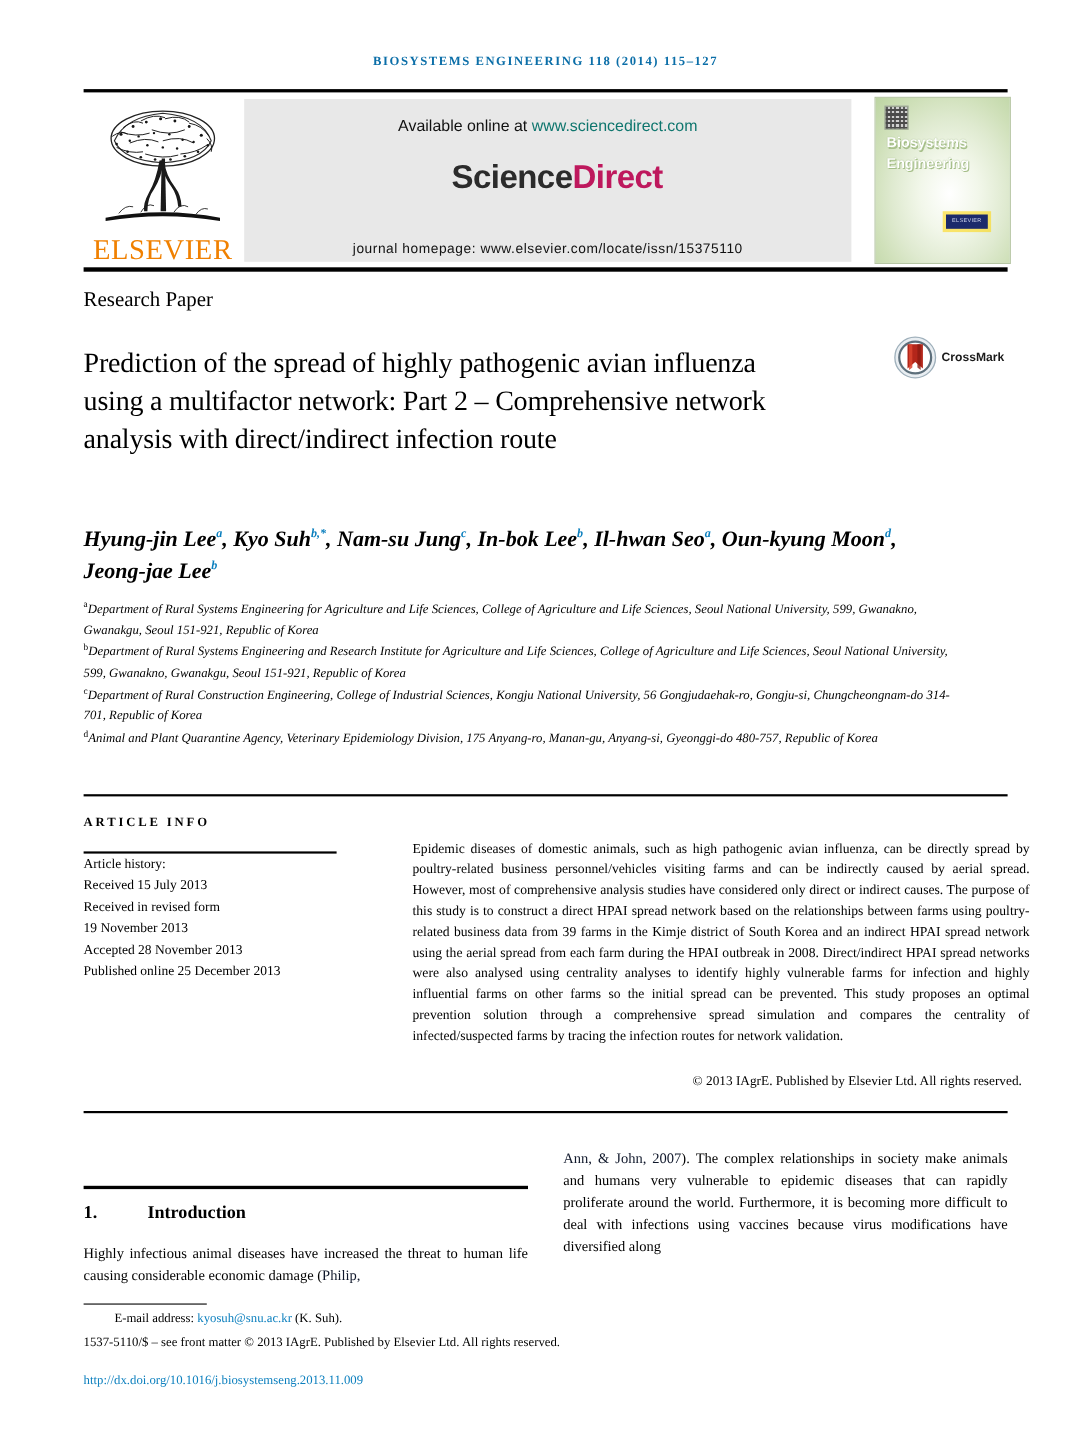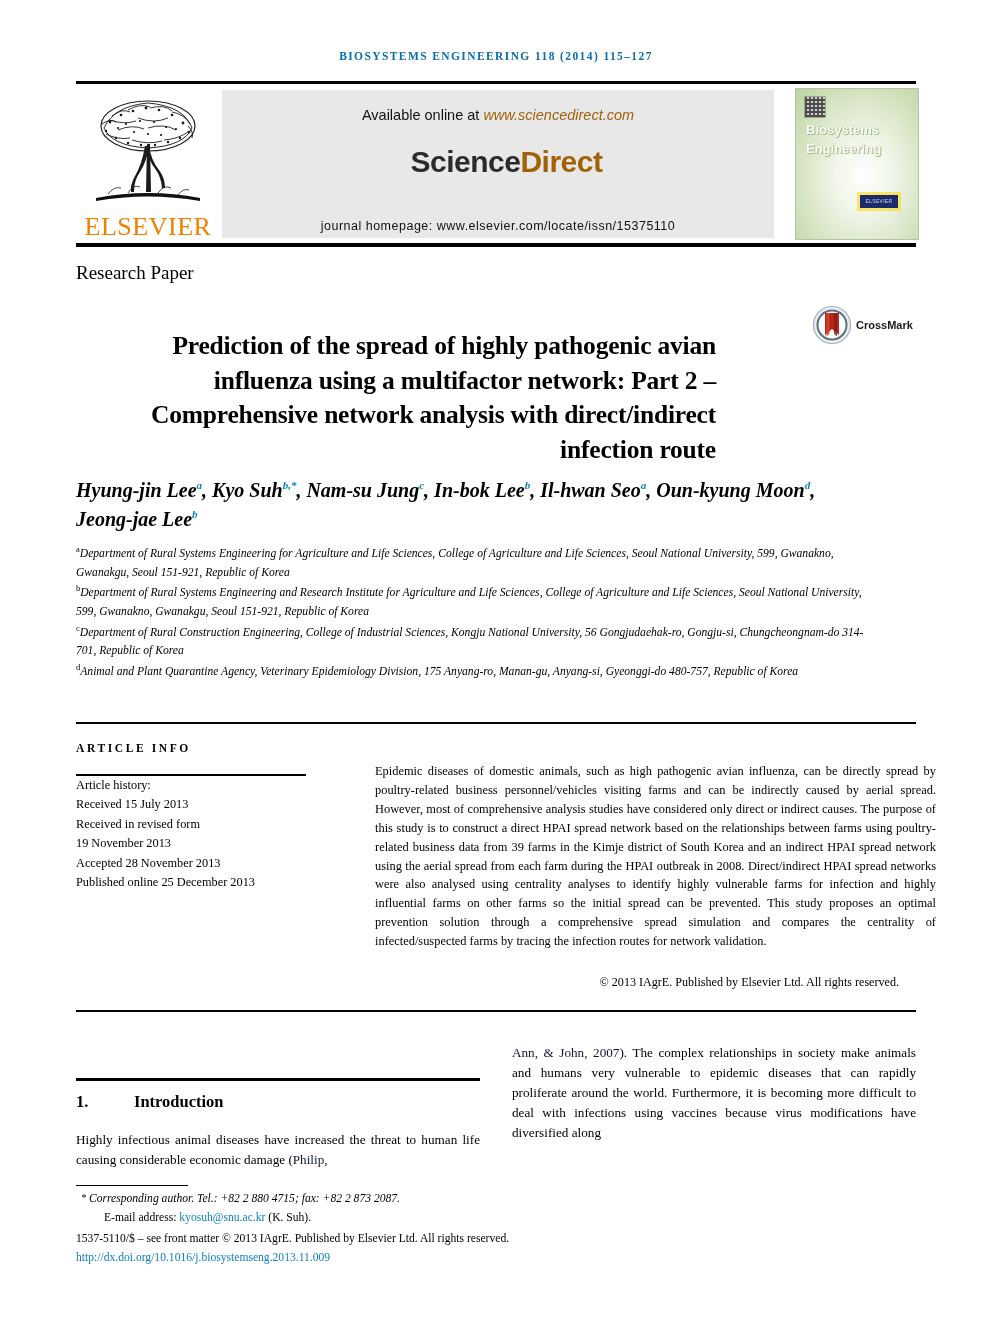--- a/index.html
+++ b/index.html
@@ -77,30 +77,30 @@
     width: 552px; height: 148px;
     background: #e8e8e8;
     text-align: center;
   }
   .sd-available {
     margin-top: 17px;
     font-family: "Liberation Sans", sans-serif;
     font-size: 14.5px;
     color: #111;
   }
-  .sd-available .sd-url { color: #a16207; font-style: italic; }
+  .sd-available .sd-url { color: #0f766e; }
   .sd-brand {
     margin-top: 22px;
     font-family: "Liberation Sans", sans-serif;
     font-size: 30px;
     font-weight: bold;
     letter-spacing: -0.5px;
   }
   .sd-brand .sci { color: #2b2b2b; margin-left: 17px; }
-  .sd-brand .direct { color: #a16207; }
+  .sd-brand .direct { color: #be185d; }
   .sd-homepage {
     margin-top: 40px;
     font-family: "Liberation Sans", sans-serif;
     font-size: 12.5px;
     letter-spacing: 0.5px;
     color: #111;
   }
 
   
   .cover {
@@ -146,28 +146,27 @@
   
   .section-kind {
     position: absolute;
     left: 76px; top: 262px;
     font-family: "Liberation Serif", serif;
     font-size: 19px;
     font-weight: normal;
   }
   .paper-title {
     position: absolute;
-    left: 76px; top: 312px;
+    left: 76px; top: 296px;
     width: 640px;
     font-family: "Liberation Serif", serif;
     font-size: 25.5px;
-    font-weight: bold;
+    font-weight: normal;
     line-height: 1.36;
     letter-spacing: -0.2px;
-    text-align: right;
   }
 
   .crossmark {
     position: absolute;
     left: 812px; top: 302px;
     width: 104px; height: 46px;
     display: flex; align-items: center; gap: 4px;
   }
   .crossmark-label {
     font-family: "Liberation Sans", sans-serif;
@@ -224,21 +223,21 @@
     position: absolute;
     left: 375px; top: 762px;
     width: 561px;
     font-family: "Liberation Serif", serif;
     font-size: 12.4px;
     line-height: 1.525;
     text-align: justify;
   }
   .abstract-copy {
     position: absolute;
-    left: 338px; top: 975px;
+    left: 368px; top: 975px;
     width: 561px;
     text-align: right;
     font-family: "Liberation Serif", serif;
     font-size: 12.1px;
   }
 
   
   .col-left {
     position: absolute;
     left: 76px; top: 1084px;
@@ -272,21 +271,21 @@
     position: absolute;
     left: 76px; top: 1190px;
     width: 840px;
     font-family: "Liberation Serif", serif;
     font-size: 11.6px;
     line-height: 1.6;
   }
   .footer .fn-corr { padding-left: 14px; text-indent: -9px; font-style: italic; }
   .footer .fn-email { padding-left: 28px; }
   .footer .fn-front { margin-top: 3px; }
-  .footer .doi { color: #0b7fbe; margin-top: 0; }
+  .footer .doi { color: #0b7fbe; margin-top: 16px; }
   .link { color: #0b7fbe; }
   .star { font-size: 10px; vertical-align: 1px; }
 </style>
 </head>
 <body>
 
 <div class="page">
 
   <div class="running-head">BIOSYSTEMS ENGINEERING 118 (2014) 115–127</div>
   <div class="rule-thick" id="rule-top"></div>
@@ -420,19 +419,18 @@
   </div>
 
   <div class="col-right">
     <div class="body-text">
       <span class="cite">Ann, &amp; John, 2007</span><span>). The complex relationships in society make animals and humans very vulnerable to epidemic diseases that can rapidly proliferate around the world. Furthermore, it is becoming more difficult to deal with infections using vaccines because virus modifications have diversified along</span>
     </div>
   </div>
 
   <div class="rule-thick" id="rule-footnote"></div>
   <div class="footer">
-    <div class="fn-corr"><span class="star">*</span>&nbsp;<span>Corresponding author. Tel.: +82 2 880 4715; fax: +82 2 873 2087.</span></div>
     <div class="fn-email"><span>E-mail address: </span><span class="link">kyosuh@snu.ac.kr</span><span> (K. Suh).</span></div>
     <div class="fn-front">1537-5110/$ – see front matter © 2013 IAgrE. Published by Elsevier Ltd. All rights reserved.</div>
     <div class="doi">http://dx.doi.org/10.1016/j.biosystemseng.2013.11.009</div>
   </div>
 
 </div>
 
 </body></html>

